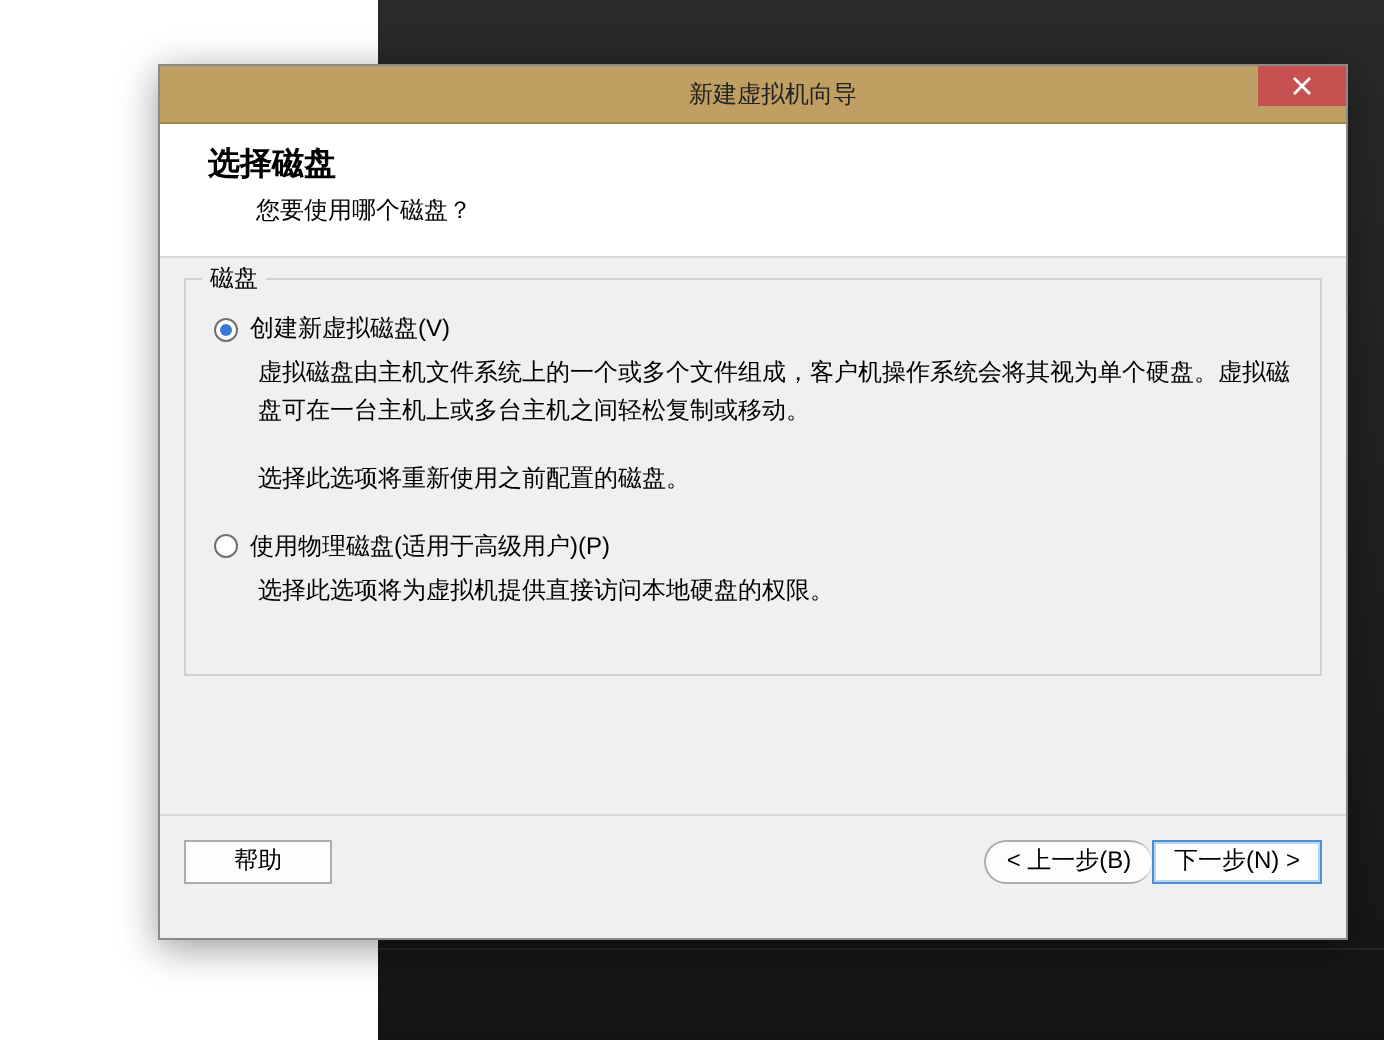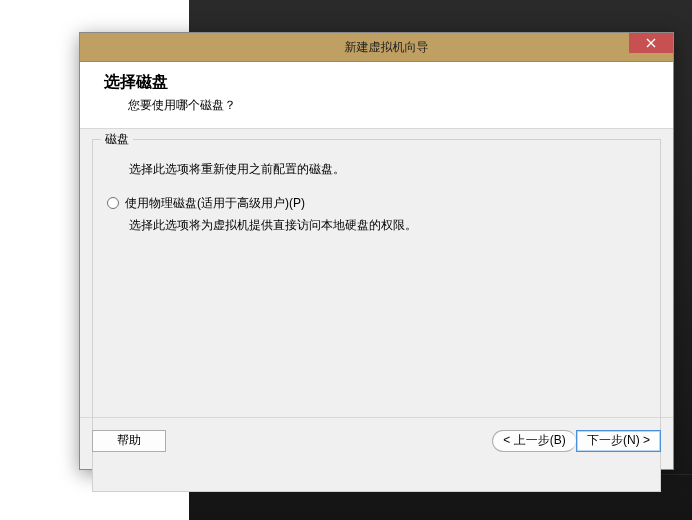--- a/index.html
+++ b/index.html
@@ -89,21 +89,21 @@
     margin-top: 4px;
     color: #000;
     font-size: 12px;
   }
 
   .group-box {
     margin: 10px 12px 0 12px;
     border: 1px solid #d0d0d0;
     position: relative;
     padding: 16px 14px 10px 14px;
-    height: 353px;
+    height: 199px;
     box-sizing: border-box;
     background: #f0f0f0;
   }
   .group-label {
     position: absolute;
     top: -9px;
     left: 8px;
     background: #f0f0f0;
     padding: 0 4px;
     font-size: 12px;
@@ -145,21 +145,21 @@
   .opt-desc {
     margin: 4px 0 0 22px;
     font-size: 12px;
     color: #000;
     line-height: 1.55;
     max-width: 520px;
   }
 
   .button-row {
     position: absolute;
-    left: 0; right: 0; bottom: 6px;
+    left: 0; right: 0; bottom: 16px;
     height: 46px;
     border-top: 1px solid #d8d8d8;
     display: flex;
     align-items: center;
     padding: 0 12px;
     box-sizing: border-box;
   }
   .button-row .spacer { flex: 1; }
   .btn {
     height: 22px;
@@ -202,20 +202,27 @@
   </div>
 
   <div class="header-area">
     <div class="header-title">选择磁盘</div>
     <div class="header-sub">您要使用哪个磁盘？</div>
   </div>
 
   <div class="group-box">
     <span class="group-label">磁盘</span>
 
+    <div class="option">
+      <div class="opt-row">
+        <span class="radio selected"></span>
+        <span class="opt-label">创建新虚拟磁盘(V)</span>
+      </div>
+      <div class="opt-desc">虚拟磁盘由主机文件系统上的一个或多个文件组成，客户机操作系统会将其视为单个硬盘。虚拟磁盘可在一台主机上或多台主机之间轻松复制或移动。</div>
+    </div>
 
     <div class="option">
       <div class="opt-desc">选择此选项将重新使用之前配置的磁盘。</div>
     </div>
 
     <div class="option">
       <div class="opt-row">
         <span class="radio"></span>
         <span class="opt-label">使用物理磁盘(适用于高级用户)(P)</span>
       </div>

